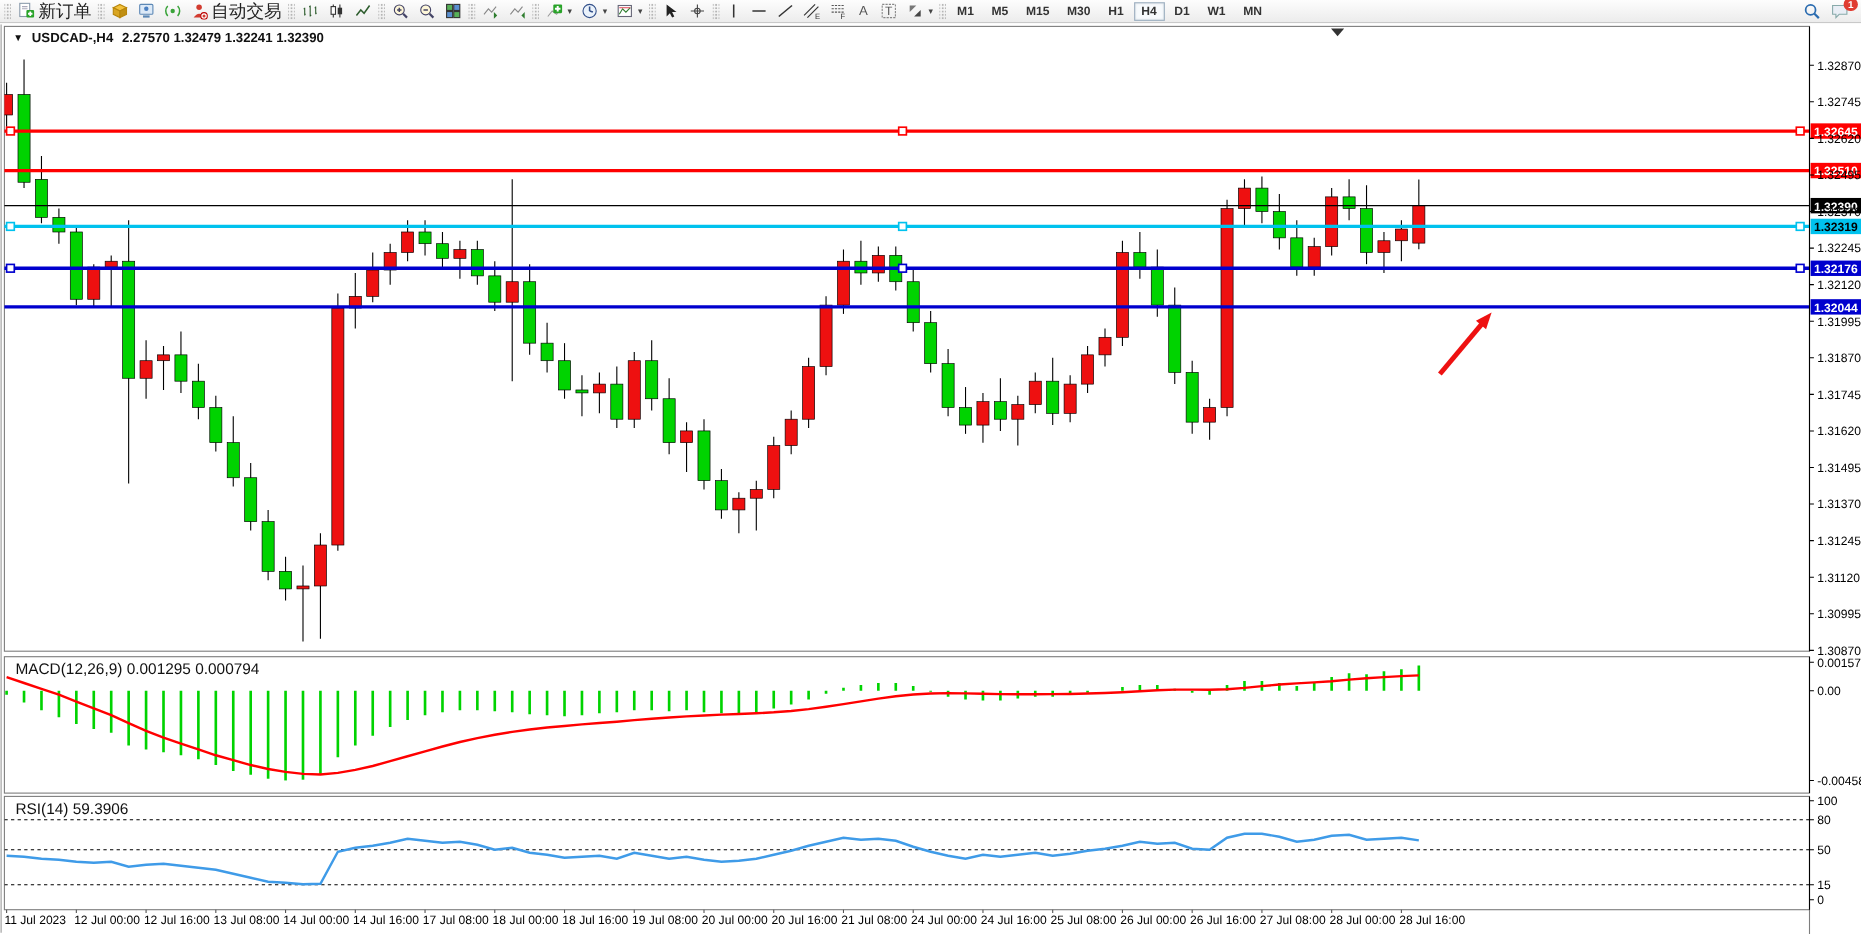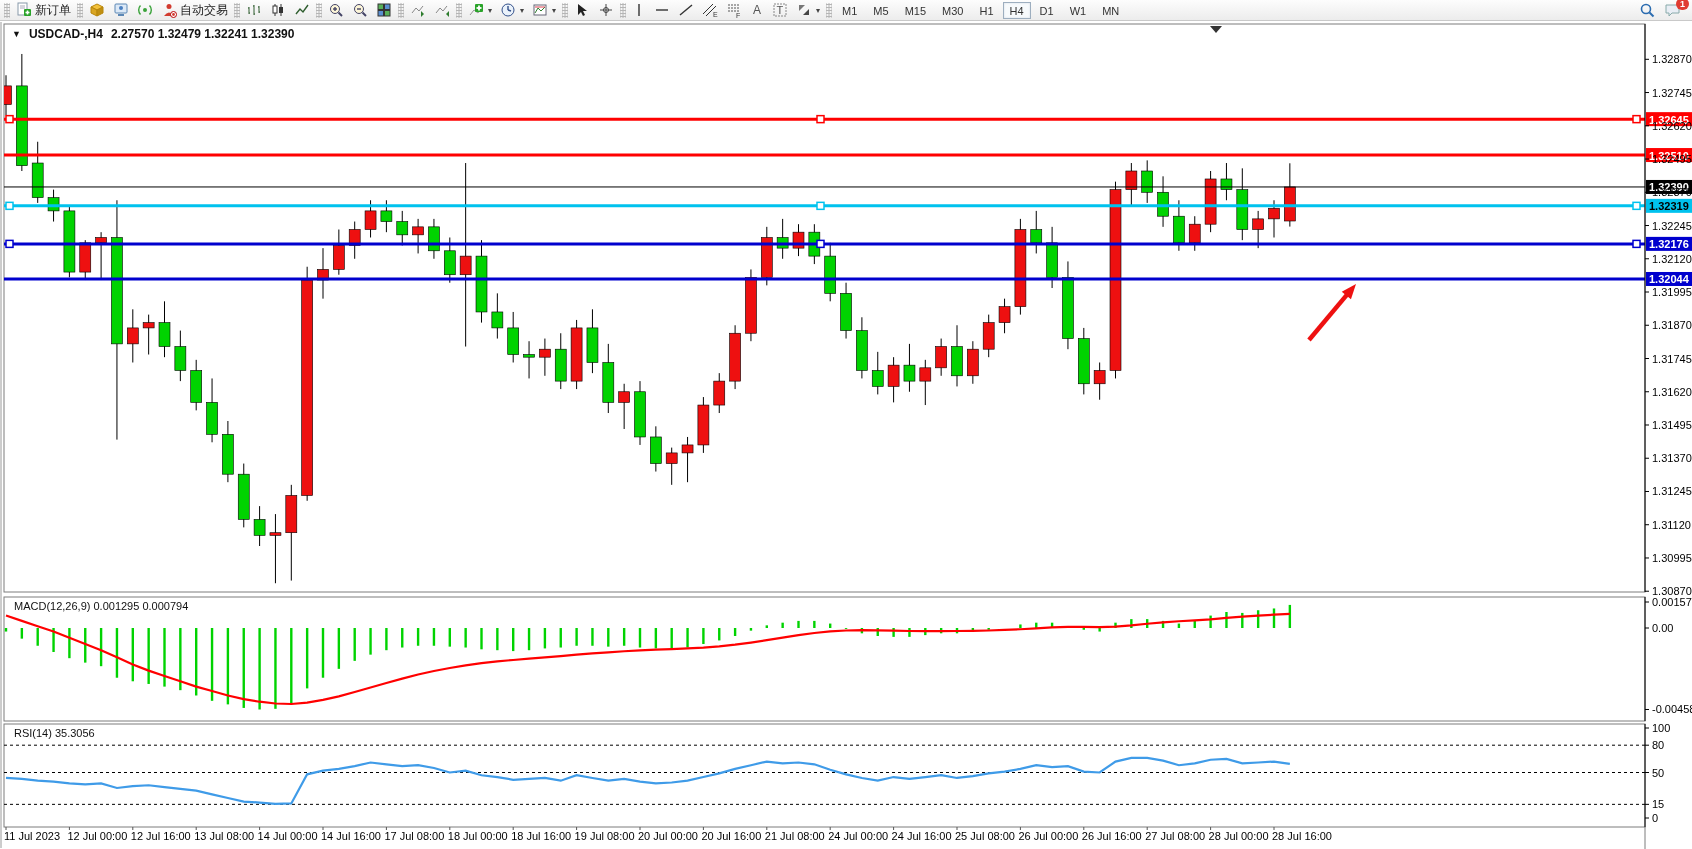--- a/index.html
+++ b/index.html
@@ -6,39 +6,39 @@
   html,body { width:1692px; height:849px; overflow:hidden; background:#fff;
     font-family:"Liberation Sans","DejaVu Sans",sans-serif; }
   #app { position:relative; width:1692px; height:849px; background:#fff; }
 
   
   #toolbar { position:absolute; left:0; top:0; width:1692px; height:21px;
     background:linear-gradient(#fdfdfd,#ececec); border-bottom:1px solid #c9c9c9;
     display:flex; align-items:center; padding:0 2px; }
   .tb-btn { display:flex; align-items:center; gap:3px; height:19px; padding:0 3px;
     border:1px solid transparent; border-radius:2px; cursor:default; }
-  .tb-label { font-size:12px; color:#222; white-space:nowrap; }
+  .tb-label { font-size:16px; color:#222; white-space:nowrap; }
   .grip { width:6px; height:15px; margin:0 2px;
     background-image:radial-gradient(#b5b5b5 1px, transparent 1.2px);
     background-size:3px 3px; background-position:center; }
   .caret { font-size:8px; color:#444; margin-left:1px; }
   .tf-btn { font-size:11px; color:#333; padding:1px 6px; height:17px; line-height:15px;
     border:1px solid transparent; margin:0 1px; }
   .tf-btn.active { border:1px solid #9daebf; background:#f7fafc; box-shadow:inset 0 0 2px #cfd8e0;text-align:center; }
   #tb-right { margin-left:auto; display:flex; align-items:center; gap:8px; padding-right:8px; }
   .badge { position:absolute; top:-4px; right:-7px; background:#e03c31; color:#fff;
     font-size:9px; font-weight:bold; border-radius:7px; padding:0 4px; height:12px; line-height:12px; }
 
   
   #chartwin { position:absolute; left:0; top:22px; width:1692px; height:827px; background:#fff; }
   #title { position:absolute; left:12px; top:5px; font-size:12px; font-weight:bold; color:#111;
     display:flex; gap:8px; align-items:center; }
   #title .tri { font-size:9px; }
   #plot { position:absolute; left:0; top:0; }
-  .ind-label { position:absolute; font-size:11px; color:#111; }
+  .ind-label { position:absolute; font-size:14px; color:#111; }
   text { font-family:"Liberation Sans","DejaVu Sans",sans-serif; }
 
   svg.icon { display:block; }
 </style>
 </head>
 <body>
 <div id="app">
 
   <div id="toolbar">
     <div class="grip"></div>
@@ -222,21 +222,21 @@
       </svg>
     </div>
     <div class="tb-btn">
       <svg class="icon" width="16" height="16">
         <polygon points="3,3 9,3 3,9" fill="#777"></polygon>
         <polygon points="13,13 7,13 13,7" fill="#444"></polygon>
       </svg>
       <span class="caret">▾</span>
     </div>
     <div class="grip"></div>
-    <div id="tf-group" style="display: flex;">
+    <div id="tf-group" style="display: flex; font-weight: bold;">
         <div class="tf-btn">M1</div>
         <div class="tf-btn">M5</div>
         <div class="tf-btn">M15</div>
         <div class="tf-btn">M30</div>
         <div class="tf-btn">H1</div>
         <div class="tf-btn active">H4</div>
         <div class="tf-btn">D1</div>
         <div class="tf-btn">W1</div>
         <div class="tf-btn">MN</div>
       </div>
@@ -669,15 +669,15 @@
         <text x="1272" y="818" font-size="11px" fill="#000000">28 Jul 16:00</text>
         <line x1="1" y1="0" x2="1" y2="826" stroke="#9a9a9a"></line>
         <line x1="845" y1="827" x2="845" y2="827" stroke="#9a9a9a"></line>
       </svg>
     <div id="title">
       <span class="tri">▼</span>
       <span>USDCAD-,H4</span>
       <span>2.27570 1.32479 1.32241 1.32390</span>
     </div>
     <div class="ind-label" style="left:14px; top:578px;">MACD(12,26,9) 0.001295 0.000794</div>
-    <div class="ind-label" style="left:14px; top:705px;">RSI(14) 35.3056</div>
+    <div class="ind-label" style="left:14px; top:705px;">RSI(14) 59.3906</div>
   </div>
 </div>
 
 </body></html>

